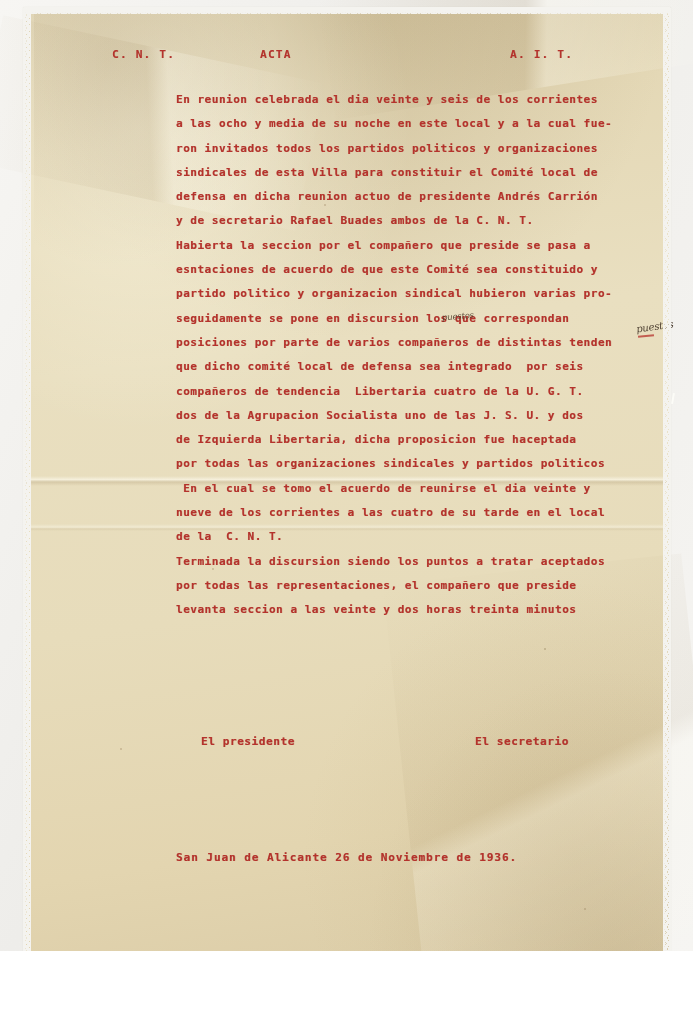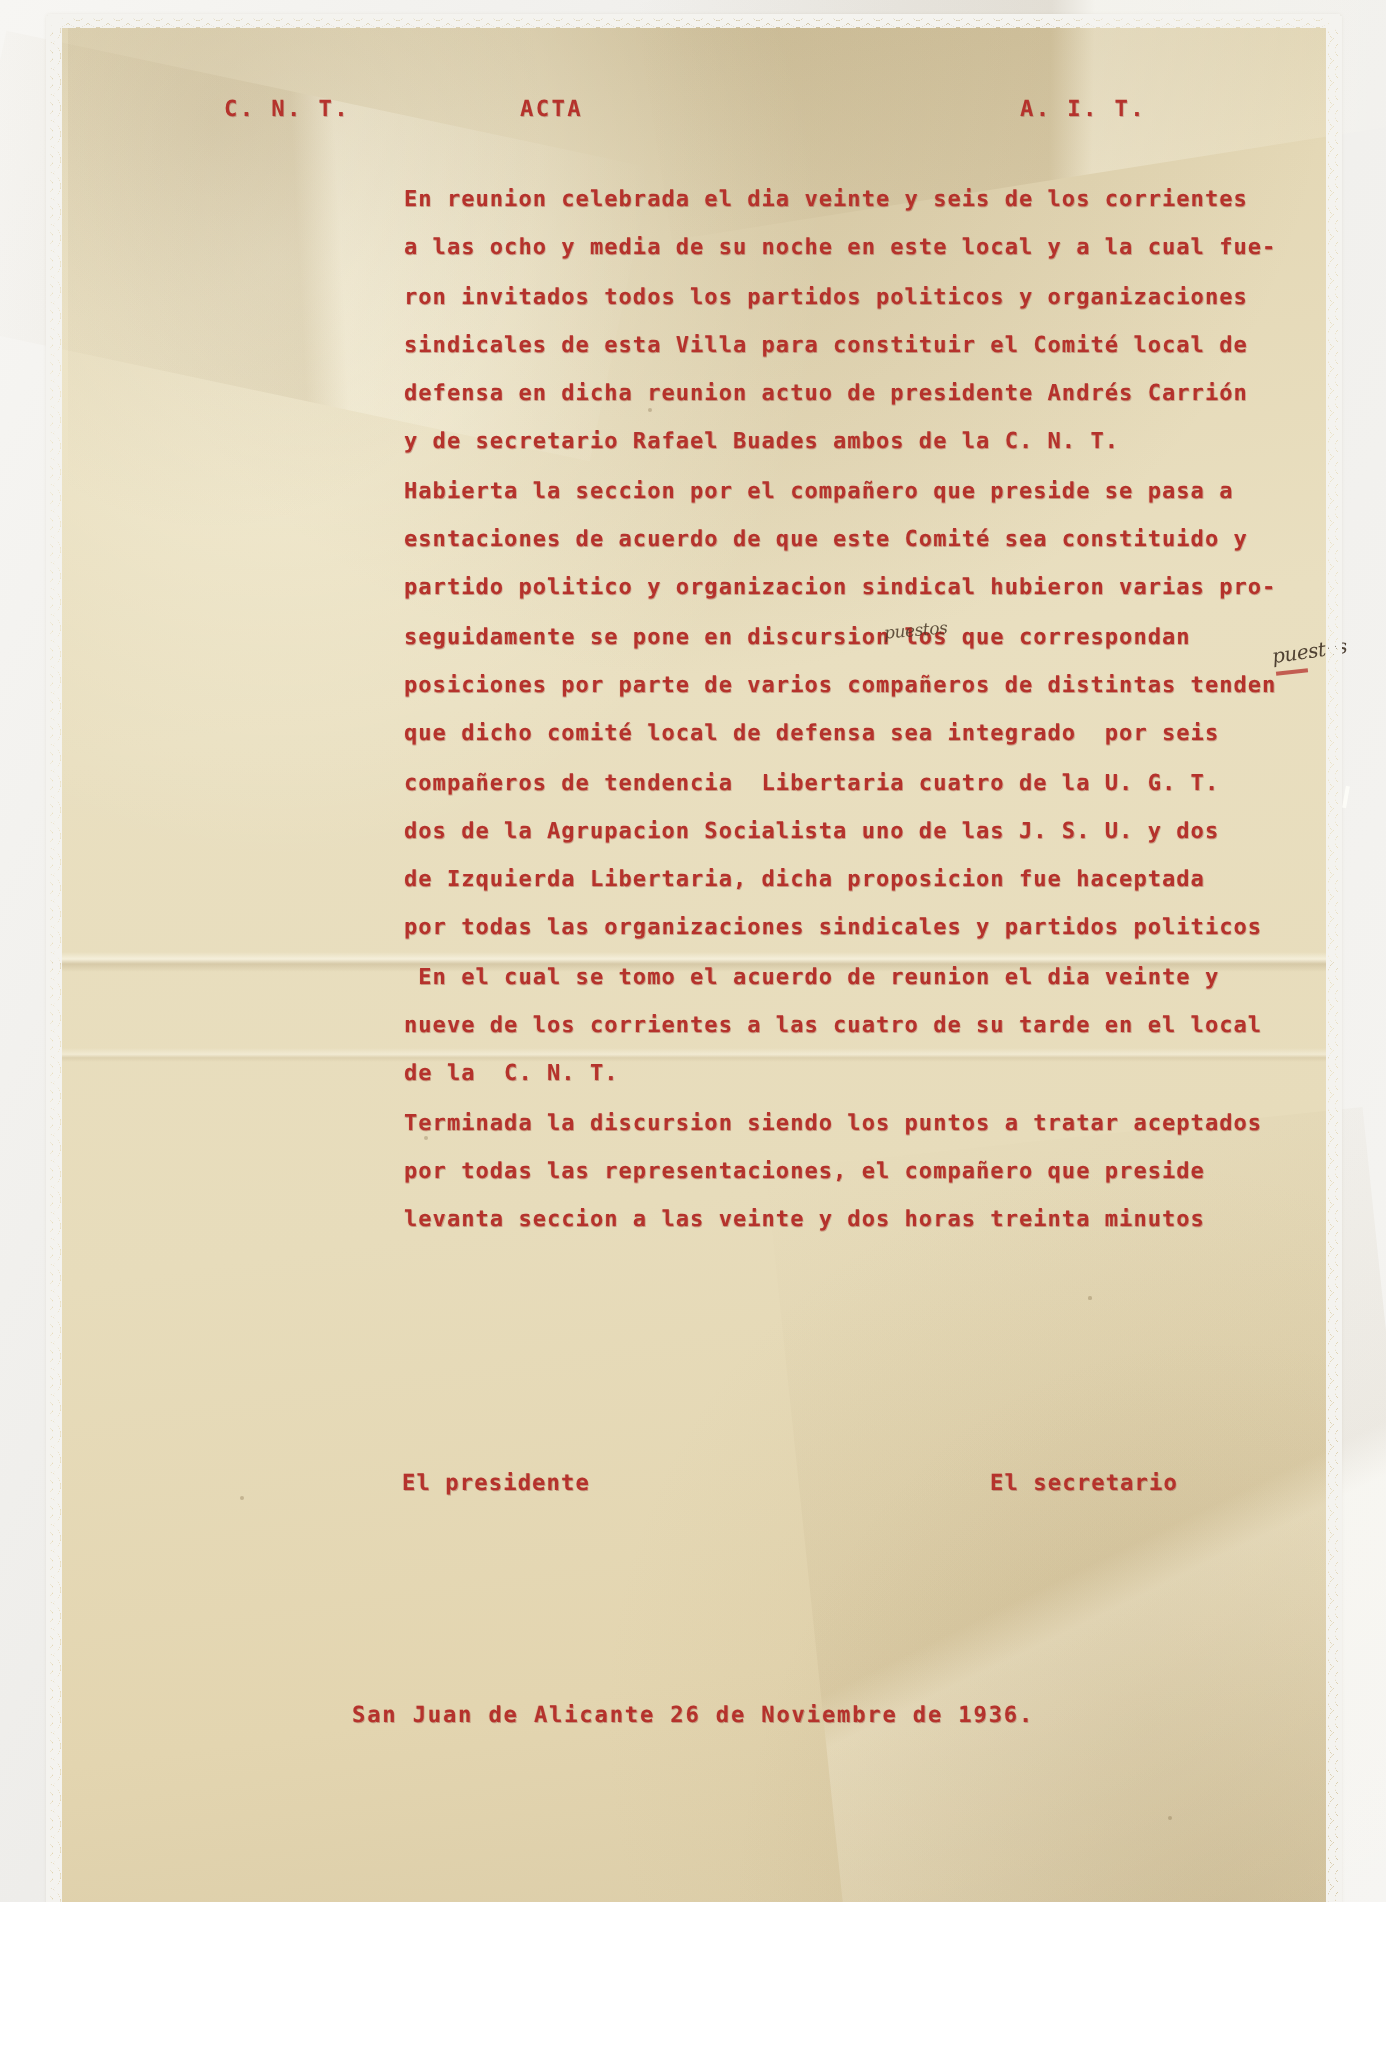--- a/index.html
+++ b/index.html
@@ -186,29 +186,28 @@
     color: #b5322c;
     font-family: "DejaVu Sans Mono", monospace;
     font-size: 11.05px;
     font-weight: bold;
     letter-spacing: 0.5px;
     line-height: 24.3px;
     white-space: pre;
     text-shadow:
       0.4px 0.3px 0 rgba(145,55,42,0.32),
       -0.3px 0.25px 0 rgba(195,95,72,0.20);
-    margin-left: 26px;
   }
   .sig-row {
     position: absolute;
     left: 0; right: 0; top: 727px;
     height: 20px;
   }
   #sig-president { position: absolute; left: 177px; }
-  #sig-secretary { position: absolute; left: 471px; }
+  #sig-secretary { position: absolute; left: 451px; }
   #date-line { position: absolute; left: 152px; top: 843px; letter-spacing: 0.9px; }
 
   
   .hand {
     position: absolute;
     color: #4a3a28;
     font-family: "DejaVu Serif", serif;
     font-style: italic;
     font-size: 8px;
     letter-spacing: -0.2px;
@@ -290,21 +289,21 @@
       <div class="body-line">Habierta la seccion por el compañero que preside se pasa a</div>
       <div class="body-line">esntaciones de acuerdo de que este Comité sea constituido y</div>
       <div class="body-line">partido politico y organizacion sindical hubieron varias pro-</div>
       <div class="body-line">seguidamente se pone en discursion los que correspondan</div>
       <div class="body-line">posiciones por parte de varios compañeros de distintas tenden</div>
       <div class="body-line">que dicho comité local de defensa sea integrado  por seis</div>
       <div class="body-line">compañeros de tendencia  Libertaria cuatro de la U. G. T.</div>
       <div class="body-line">dos de la Agrupacion Socialista uno de las J. S. U. y dos</div>
       <div class="body-line">de Izquierda Libertaria, dicha proposicion fue haceptada</div>
       <div class="body-line">por todas las organizaciones sindicales y partidos politicos</div>
-      <div class="body-line"> En el cual se tomo el acuerdo de reunion el dia veinte y</div>
+      <div class="body-line"> En el cual se tomo el acuerdo de reunirse el dia veinte y</div>
       <div class="body-line">nueve de los corrientes a las cuatro de su tarde en el local</div>
       <div class="body-line">de la  C. N. T.</div>
       <div class="body-line">Terminada la discursion siendo los puntos a tratar aceptados</div>
       <div class="body-line">por todas las representaciones, el compañero que preside</div>
       <div class="body-line">levanta seccion a las veinte y dos horas treinta minutos</div>
     </div>
 
     <div class="hand" id="hand-interlinear">puestos</div>
     <div class="hand" id="hand-margin">puestos</div>
     <div id="hand-margin-underline"></div>

